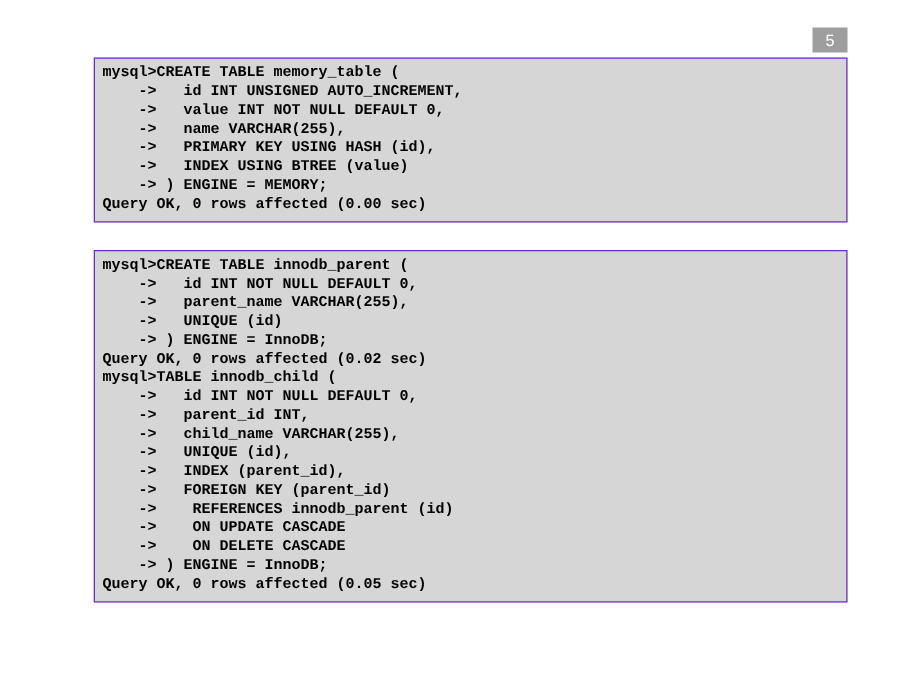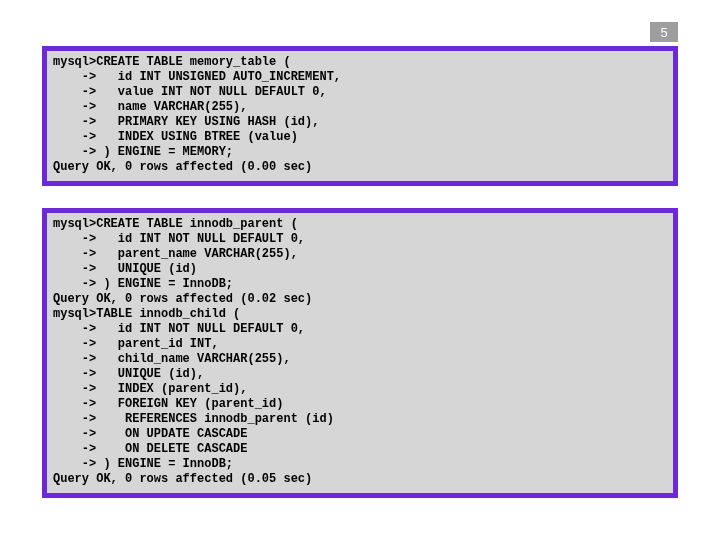--- a/index.html
+++ b/index.html
@@ -25,29 +25,30 @@
     height: 20px;
     background: #9e9e9e;
     color: #ffffff;
     font-family: Arial, sans-serif;
     font-size: 13px;
     display: flex;
     align-items: center;
     justify-content: center;
   }
   .code-block {
-    border: 5px solid #6d28d9;
+    border: 1px solid #6d28d9;
     background: #d6d6d6;
     padding: 4px 6px 6px 6px;
     font-size: 12px;
     line-height: 1.25;
     font-weight: bold;
     color: #000000;
     white-space: pre;
     overflow: hidden;
+    margin-left: 33px;
   }
   .block-top {
     margin-top: 28px;
     margin-bottom: 22px;
   }
   .block-bottom {
     margin-top: 0;
   }
 </style>
 </head>

